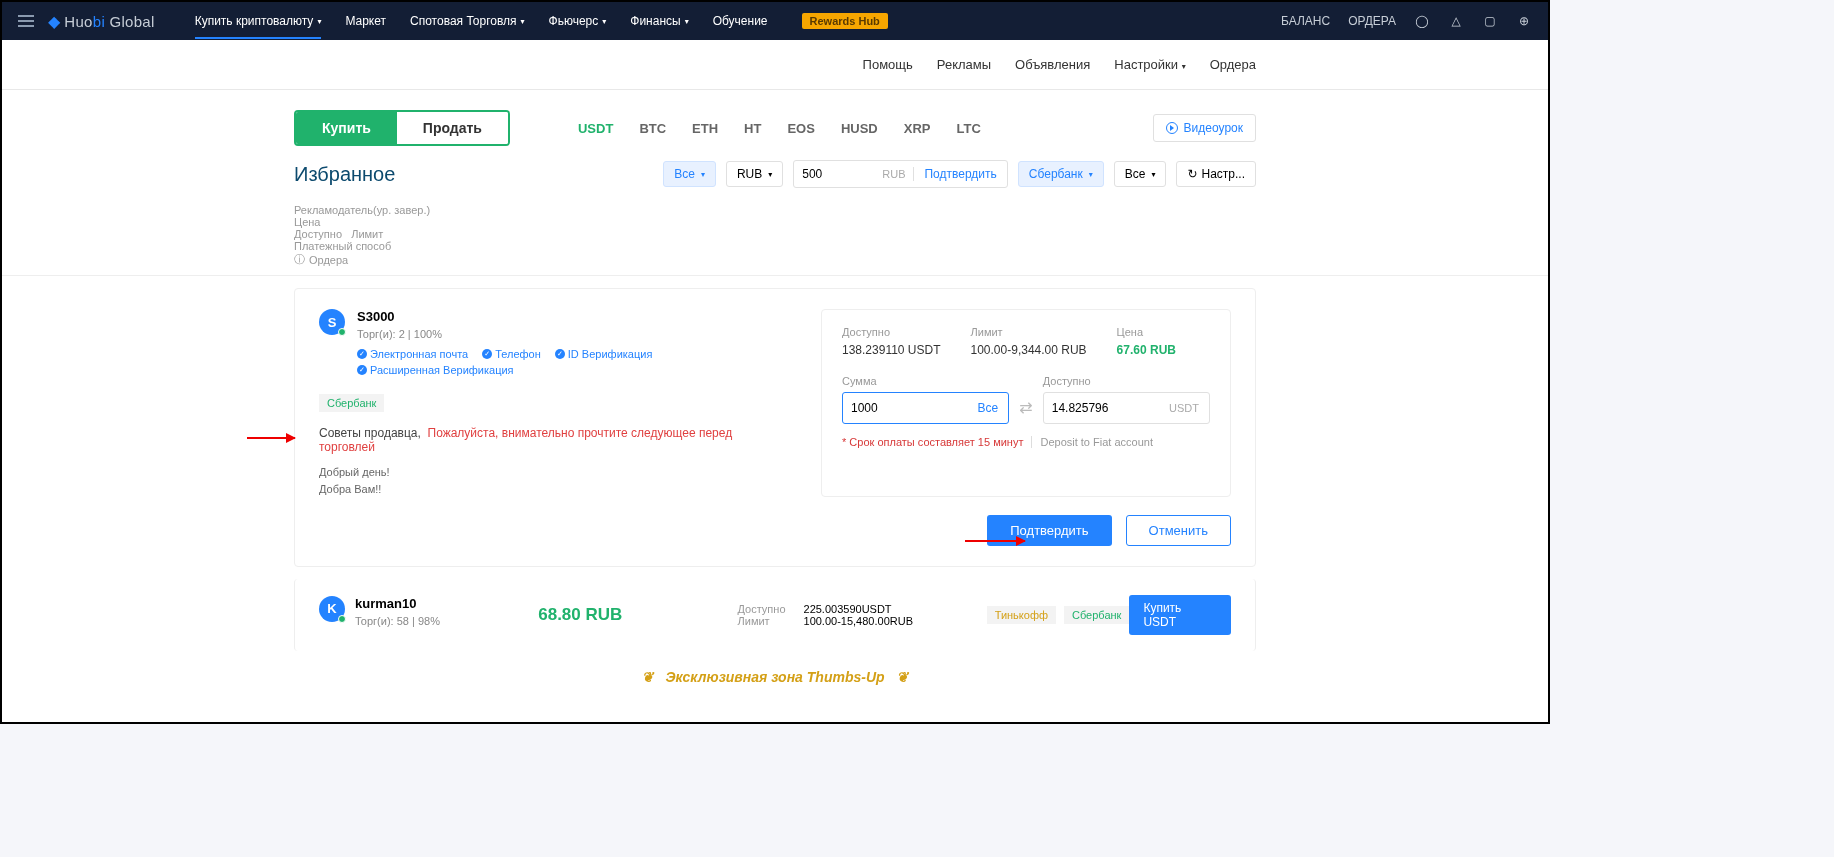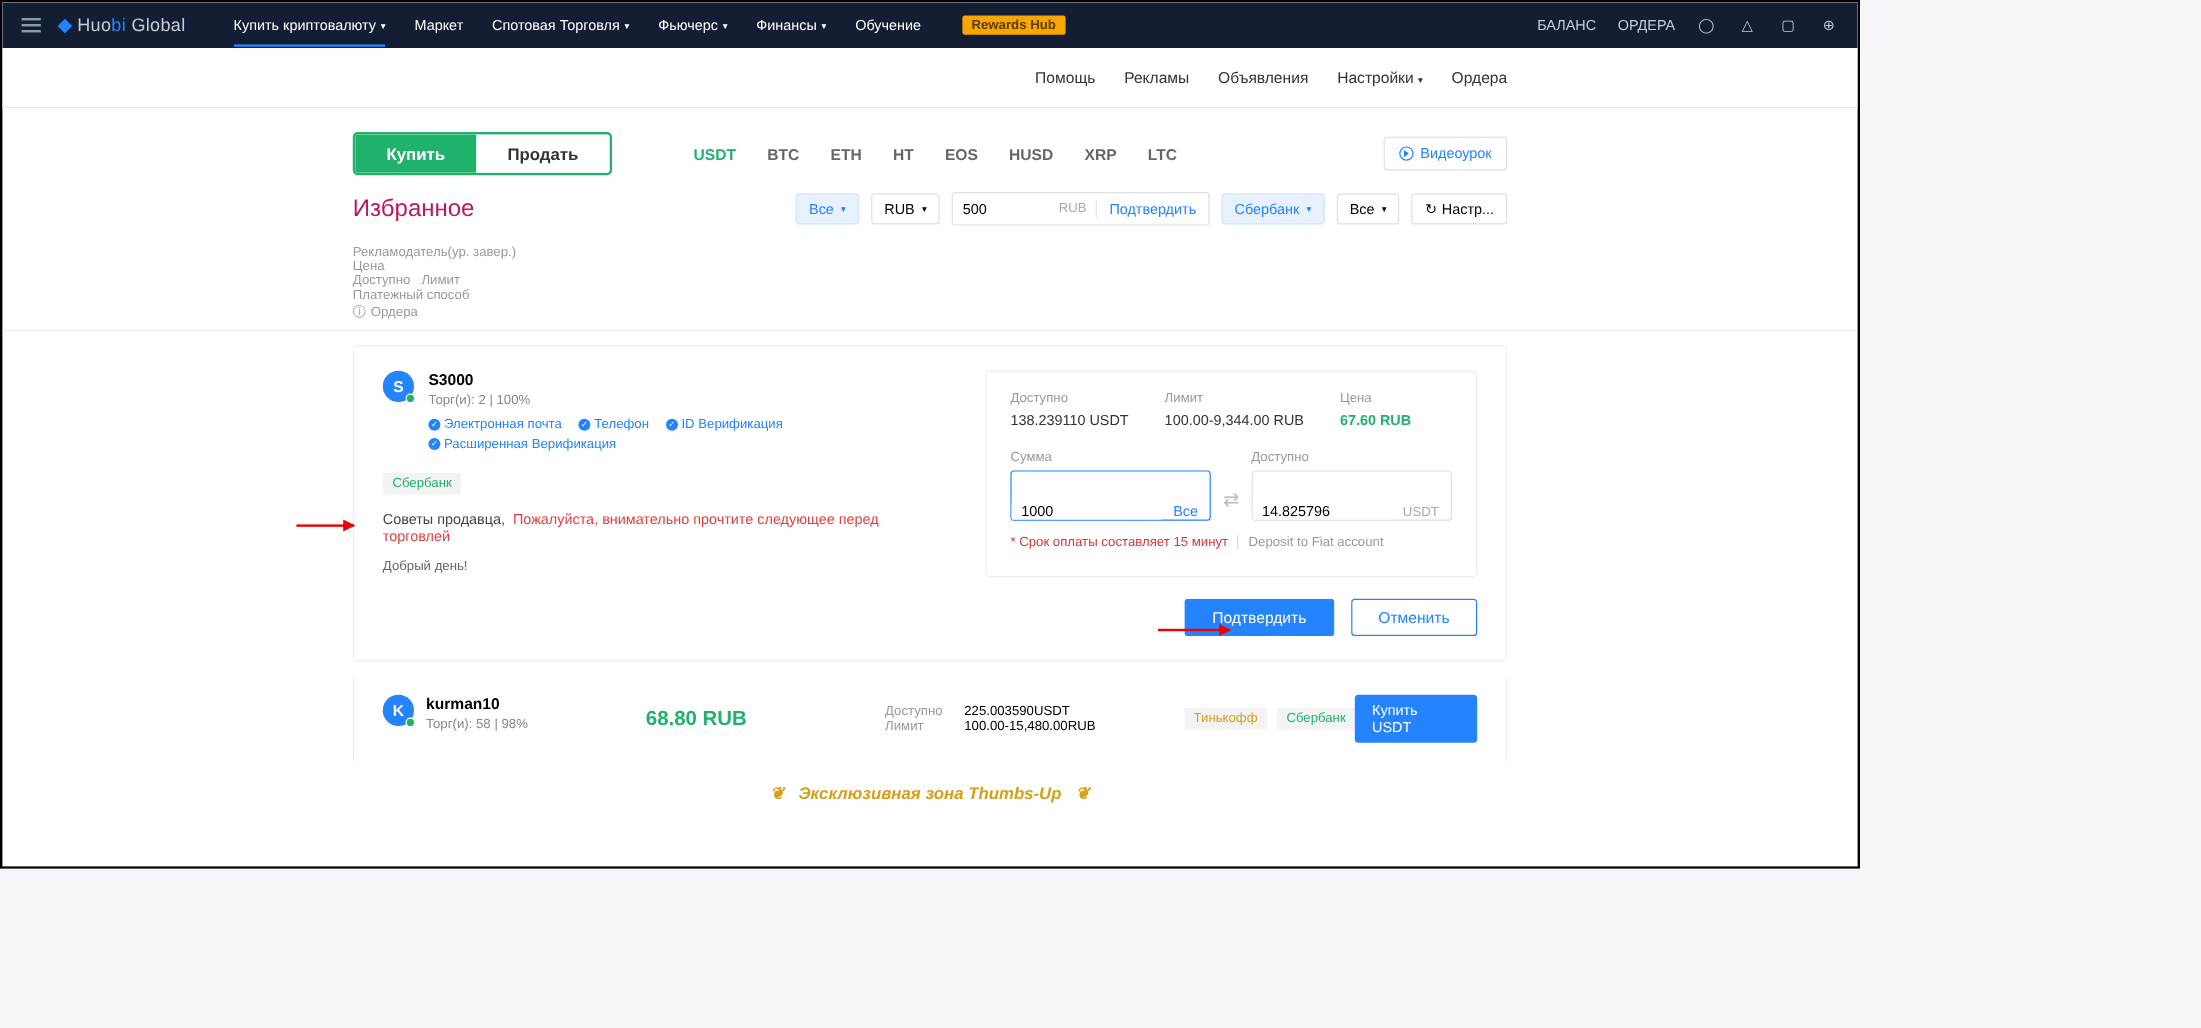--- a/index.html
+++ b/index.html
@@ -38,21 +38,21 @@
 .bs-btn.sell { color: #333; }
 .coins { display: flex; gap: 26px; margin-left: 40px; }
 .coin { color: #666; font-weight: 600; font-size: 13px; cursor: pointer; }
 .coin.active { color: #20b26c; }
 .video-link { margin-left: auto; color: #2483ff; font-size: 12px; border: 1px solid #e0e0e0; border-radius: 3px; padding: 6px 12px; display: flex; align-items: center; gap: 6px; }
 .play-ico { width: 12px; height: 12px; border: 1px solid #2483ff; border-radius: 50%; display: inline-flex; align-items: center; justify-content: center; }
 .play-ico::after { content: ""; border-left: 4px solid #2483ff; border-top: 3px solid transparent; border-bottom: 3px solid transparent; margin-left: 1px; }
 
 
 .filter-row { padding: 0 292px; display: flex; align-items: center; gap: 10px; margin-bottom: 8px; }
-.fav-title { font-size: 20px; color: #be185d; font-weight: 500; margin-right: auto; }
+.fav-title { font-size: 20px; color: #0c4a6e; font-weight: 500; margin-right: auto; }
 .sel { border: 1px solid #e0e0e0; border-radius: 3px; padding: 5px 10px; font-size: 12px; display: flex; align-items: center; gap: 6px; background: #fff; cursor: pointer; }
 .sel.blue { background: #e8f1ff; color: #2483ff; border-color: #d0e3ff; }
 .amount-input { display: flex; align-items: center; border: 1px solid #e0e0e0; border-radius: 3px; overflow: hidden; height: 28px; }
 .amount-input input { border: none; padding: 0 8px; font-size: 12px; width: 80px; outline: none; }
 .amount-input .cur { color: #aaa; font-size: 11px; padding: 0 8px; }
 .amount-input .conf { color: #2483ff; font-size: 12px; padding: 0 10px; border-left: 1px solid #e0e0e0; cursor: pointer; }
 .settings-btn { border: 1px solid #e0e0e0; border-radius: 3px; padding: 5px 10px; font-size: 12px; display: flex; align-items: center; gap: 4px; cursor: pointer; }
 
 
 .table-head { padding: 8px 292px; display: flex; font-size: 11px; color: #999; border-bottom: 1px solid #eee; flex-direction: column; }
@@ -81,21 +81,21 @@
 .greet { font-size: 11px; color: #666; line-height: 1.5; }
 
 .trade-box { border: 1px solid #eee; border-radius: 4px; padding: 16px 20px 14px; width: 410px; }
 .tb-row1 { display: flex; gap: 30px; font-size: 11px; margin-bottom: 18px; }
 .tb-col .lbl { color: #999; margin-bottom: 5px; }
 .tb-col .val { font-size: 12px; color: #333; }
 .tb-col .val.green { color: #20b26c; font-weight: 700; }
 .tb-row2 { display: flex; align-items: flex-end; gap: 10px; }
 .tb-input-group { flex: 1; }
 .tb-input-group .lbl { font-size: 11px; color: #999; margin-bottom: 5px; }
-.tb-input { border: 1px solid #2483ff; border-radius: 3px; display: flex; align-items: flex-end; height: 42px; }
+.tb-input { border: 1px solid #2483ff; border-radius: 3px; display: flex; align-items: center; height: 32px; }
 .tb-input.gray { border-color: #e0e0e0; }
 .tb-input input { border: none; outline: none; padding: 0 8px; font-size: 12px; flex: 1; width: 60px; }
 .tb-input .all { color: #2483ff; font-size: 12px; padding: 0 10px; cursor: pointer; }
 .tb-input .unit { color: #aaa; font-size: 11px; padding: 0 10px; }
 .swap-ico { color: #bbb; padding-bottom: 7px; }
 .tb-foot { font-size: 11px; color: #d73838; margin-top: 12px; display: flex; align-items: center; gap: 8px; }
 .tb-foot .dep { color: #999; border-left: 1px solid #ddd; padding-left: 8px; }
 
 .actions { display: flex; justify-content: flex-end; gap: 14px; margin-top: 18px; }
 .btn { padding: 7px 22px; border-radius: 3px; font-size: 13px; cursor: pointer; border: 1px solid transparent; }
@@ -271,20 +271,21 @@
                 </div>
             </div>
           </div>
         </div>
         <div class="pay-tag">Сбербанк</div>
         <div class="advice">
           <span class="lbl">Советы продавца,</span>&nbsp;&nbsp;<span class="warn">Пожалуйста, внимательно прочтите следующее перед торговлей</span>
         </div>
         <div class="greet">
           <div>Добрый день!</div>
+          <div>Добра Вам!!</div>
         </div>
       </div>
 
       <div class="trade-box">
         <div class="tb-row1">
           <div class="tb-col">
               <div class="lbl">Доступно</div>
               <div class="val">138.239110 USDT</div>
             </div>
           <div class="tb-col">

